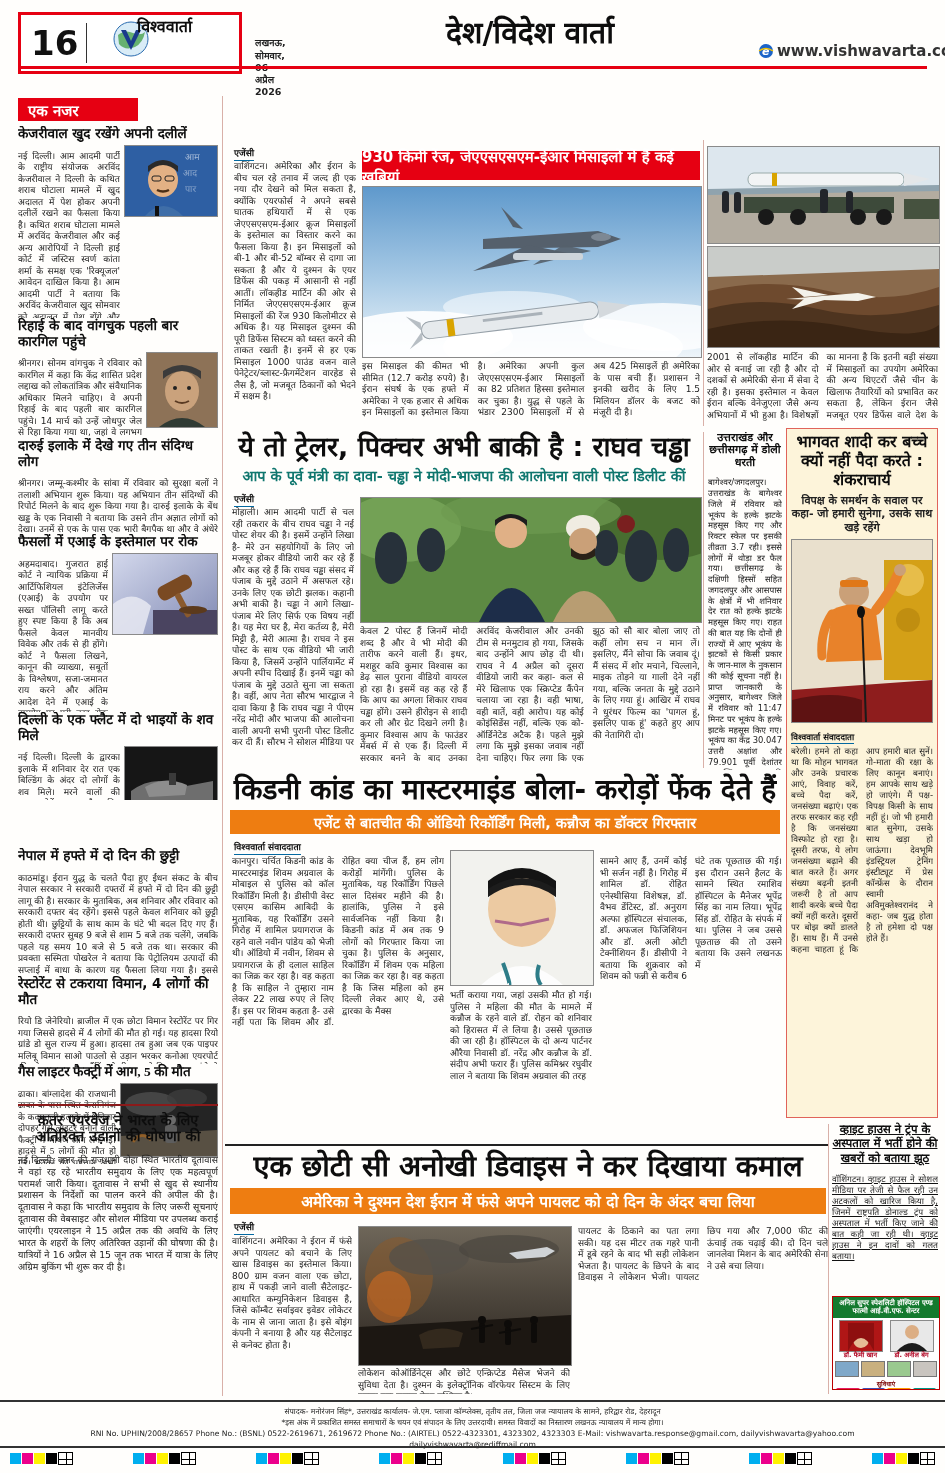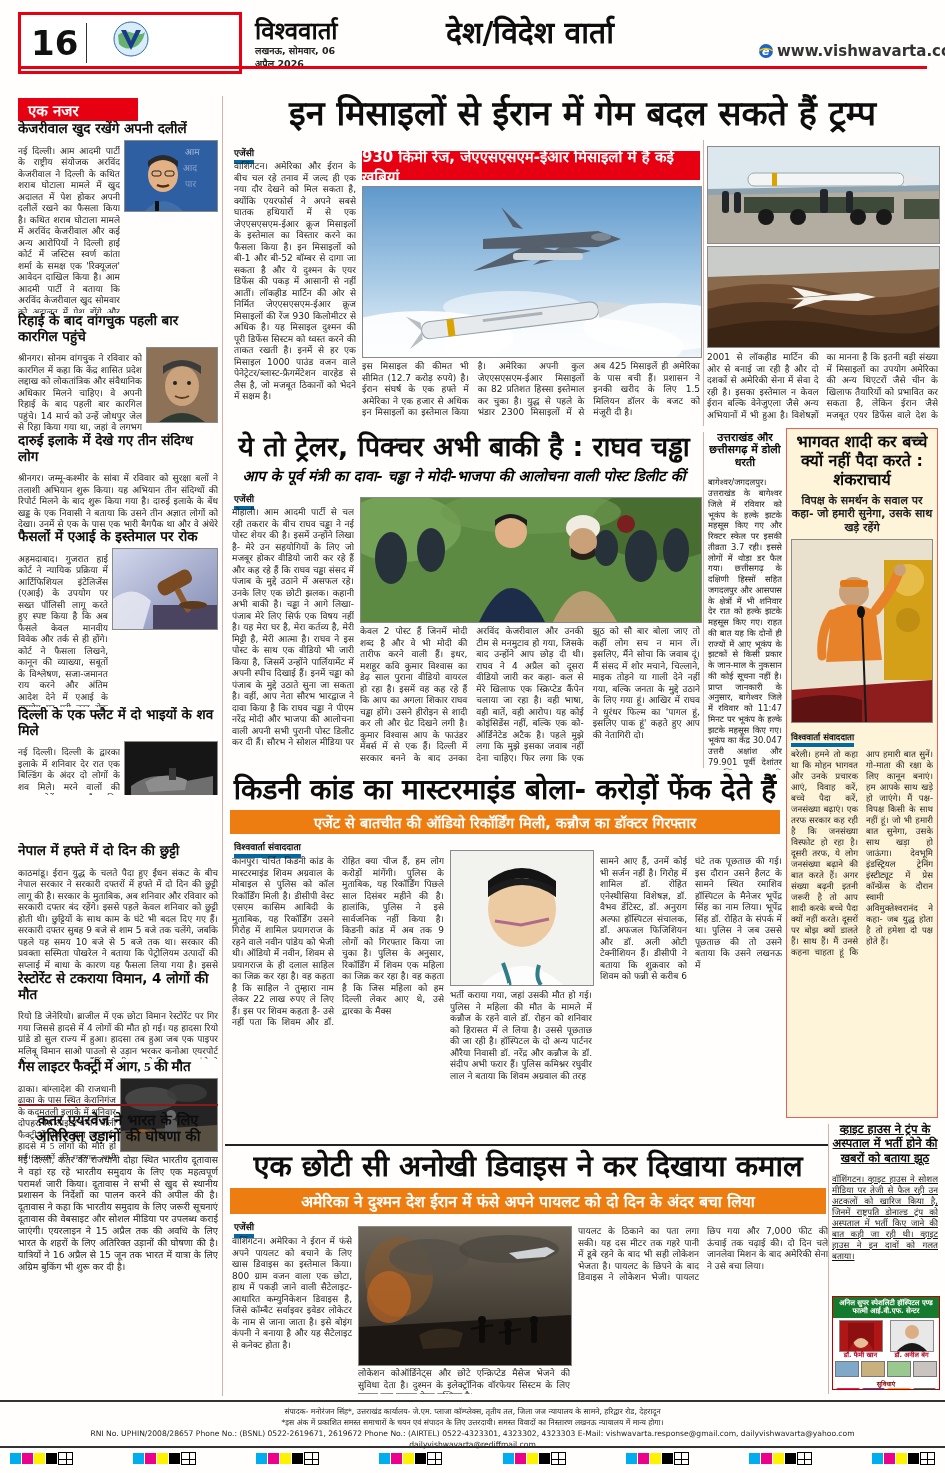--- a/index.html
+++ b/index.html
@@ -6,21 +6,21 @@
   .page{position:relative;width:945px;height:1473px;background:#fffefc;overflow:hidden;
         font-family:"DejaVu Sans","Liberation Sans",sans-serif;color:#111;}
   .abs{position:absolute;}
   .bt{font-size:9px;line-height:1.28;text-align:justify;color:#1c1c1c;overflow:hidden;}
   .cols2{column-count:2;column-gap:8px;}
   .cols3{column-count:3;column-gap:9px;}
   .ph{border:1px solid #8a8a8a;overflow:hidden;background:#ddd;line-height:0;}
   .ph svg{display:block;width:100%;height:100%;}
   .hl{font-weight:bold;color:#0d0d0d;line-height:1.12;margin:0;}
   .center{text-align:center;}
-  .byline{font-size:9px;font-weight:bold;border-bottom:4px solid #0369a1;display:inline-block;padding-bottom:1px;}
+  .byline{font-size:9px;font-weight:bold;border-bottom:1px solid #0369a1;display:inline-block;padding-bottom:1px;}
   .bar-orange{background:#ee7d11;color:#fff;font-weight:bold;display:flex;align-items:center;justify-content:center;}
   .bar-red{background:#e60012;color:#fff;font-weight:bold;display:flex;align-items:center;justify-content:center;}
   .vline{width:1px;background:#d9b0a8;}
   .hline{background:#222;}
   
   .ln-art{overflow:hidden;}
   .ln-art h3{font-size:13.5px;font-weight:bold;margin:0 0 2px 0;line-height:1.15;color:#0d0d0d;}
   .ln-ph{float:right;margin:1px 0 2px 4px;}
   .onelook-tab{background:#e60012;color:#fff;font-weight:bold;font-size:15px;
                width:110px;height:23px;display:flex;align-items:center;padding-left:10px;}
@@ -51,21 +51,21 @@
     <span style="font-size:34px;font-weight:bold;padding:0 8px 0 10px;color:#111;">16</span>
     <span style="width:1px;height:40px;background:#333;margin-right:6px;"></span>
     <span class="abs" style="left:92px;top:6px;width:36px;height:36px;">
       <svg viewBox="0 0 36 36">
           <circle cx="18" cy="18" r="17" fill="#d9ecf7" stroke="#2b6cb0"></circle>
       <path d="M5 14 Q12 8 20 12 Q28 15 32 11 Q30 22 22 26 Q12 30 6 23 Z" fill="#49a24e" opacity=".8"></path>
       <path d="M8 9 L18 29 L28 9 L23 9 L18 20 L13 9 Z" fill="#1a3a8c"></path>
         </svg>
     </span>
     <span style="margin-left:116px;position:absolute;left:0;top:4px;">
-      <span style="display:block;font-size:24px;font-weight:bold;color:#0d0d0d;line-height:1.05;margin-left:118px;">विश्ववार्ता</span>
+      <span style="display:block;font-size:16px;font-weight:bold;color:#0d0d0d;line-height:1.05;">विश्ववार्ता</span>
       <span style="display:block;font-size:9.5px;font-weight:bold;color:#222;margin-left:118px;">लखनऊ,  सोमवार, 06 अप्रैल 2026</span>
     </span>
   </div>
   <div class="abs hl center" style="left:400px;top:16px;width:260px;font-size:30px;">देश/विदेश वार्ता</div>
   <div class="abs" style="left:758px;top:42px;display:flex;align-items:center;gap:3px;">
     <span style="width:16px;height:16px;display:inline-block;">
       <svg viewBox="0 0 16 16">
           <circle cx="8" cy="8" r="7" fill="#1c64c8"></circle>
       <text x="4" y="12" font-size="11" font-weight="bold" fill="#fff" font-style="italic">e</text>
       <path d="M1 8 Q8 3 15 8" stroke="#f5c400" stroke-width="1.4" fill="none"></path>
@@ -73,21 +73,21 @@
     </span>
     <span style="font-size:15px;font-weight:bold;color:#333;">www.vishwavarta.com</span>
   </div>
   <div class="abs" style="left:18px;top:66px;width:909px;height:3px;background:#e60012;"></div>
 
   <div class="abs vline" style="left:222px;top:96px;height:1300px;"></div>
 
   <div class="abs" style="left:18px;top:98px;width:200px;">
     <div class="onelook-tab">एक नजर</div>
 
-    <div class="ln-art" style="height:192px;">
+    <div class="ln-art" style="height:192px;margin-top:5px;">
       <h3>केजरीवाल खुद रखेंगे अपनी दलीलें</h3>
       <span class="ln-ph ph" style="width:92px;height:70px;">
         <svg viewBox="0 0 92 70">
             <rect width="92" height="70" fill="#2e5fa3"></rect>
         <text x="60" y="14" font-size="9" fill="#ffffff" opacity=".55">आम</text>
         <text x="58" y="30" font-size="9" fill="#ffffff" opacity=".45">आद</text>
         <text x="60" y="46" font-size="9" fill="#ffffff" opacity=".4">पार</text>
         <ellipse cx="38" cy="34" rx="15" ry="17" fill="#e3b184"></ellipse>
         <path d="M23 26 Q38 12 53 26 L53 20 Q38 8 23 20 Z" fill="#2a2a2a"></path>
         <rect x="27" y="30" width="9" height="5" rx="2" fill="none" stroke="#222"></rect>
@@ -183,21 +183,20 @@
       <p class="bt">ढाका। बांग्लादेश की राजधानी ढाका के पास स्थित केरानिगंज के कदमतली इलाके में शनिवार दोपहर गैस लाइटर बनाने वाली फैक्ट्री में भीषण आग लग गई। हादसे में 5 लोगों की मौत हो गई। मृतकों की पहचान अभी नहीं हो सकी है। फायर सर्विस और सिविल डिफेंस के मुताबिक, आग लगते ही मौके पर अफरा-तफरी मच गई। आग बुझाने के लिए दमकल की 7 यूनिट तैनात की गई। कई घंटों की मशक्कत के बाद आग पर काबू पाया जा सका</p>
     </div>
   </div>
 
   <div class="abs" style="left:18px;top:1104px;width:200px;height:2px;background:#8b1a1a;"></div>
   <div class="abs" style="left:18px;top:1112px;width:200px;height:282px;overflow:hidden;">
     <h3 class="hl center" style="font-size:14.5px;margin-bottom:4px;">क़तर एयरवेज ने भारत के लिए अतिरिक्त उड़ानों की घोषणा की</h3>
     <p class="bt" style="font-size:9.3px;">नई दिल्ली, कतर की राजधानी दोहा स्थित भारतीय दूतावास ने वहां रह रहे भारतीय समुदाय के लिए एक महत्वपूर्ण परामर्श जारी किया। दूतावास ने सभी से खुद से स्थानीय प्रशासन के निर्देशों का पालन करने की अपील की है। दूतावास ने कहा कि भारतीय समुदाय के लिए जरूरी सूचनाएं दूतावास की वेबसाइट और सोशल मीडिया पर उपलब्ध कराई जाएंगी। एयरलाइन ने 15 अप्रैल तक की अवधि के लिए भारत के शहरों के लिए अतिरिक्त उड़ानों की घोषणा की है। यात्रियों ने 16 अप्रैल से 15 जून तक भारत में यात्रा के लिए अग्रिम बुकिंग भी शुरू कर दी है।</p>
   </div>
 
-  <h1 class="abs hl center" style="left:230px;top:94px;width:705px;font-size:34px;">इन मिसाइलों से ईरान में गेम बदल सकते हैं ट्रम्प</h1>
 
   <span class="abs byline" style="left:234px;top:146px;">एजेंसी</span>
   <div class="abs bt" style="left:234px;top:161px;width:122px;height:264px;">वाशिंगटन। अमेरिका और ईरान के बीच चल रहे तनाव में जल्द ही एक नया दौर देखने को मिल सकता है, क्योंकि एयरफोर्स ने अपने सबसे घातक हथियारों में से एक जेएएसएसएम-ईआर क्रूज मिसाइलों के इस्तेमाल का विस्तार करने का फैसला किया है। इन मिसाइलों को बी-1 और बी-52 बॉम्बर से दागा जा सकता है और ये दुश्मन के एयर डिफेंस की पकड़ में आसानी से नहीं आतीं। लॉकहीड मार्टिन की ओर से निर्मित जेएएसएसएम-ईआर क्रूज मिसाइलों की रेंज 930 किलोमीटर से अधिक है। यह मिसाइल दुश्मन की पूरी डिफेंस सिस्टम को ध्वस्त करने की ताकत रखती है। इनमें से हर एक मिसाइल 1000 पाउंड वजन वाले पेनेट्रेटर/ब्लास्ट-फ्रैगमेंटेशन वारहेड से लैस है, जो मजबूत ठिकानों को भेदने में सक्षम है।</div>
 
   <div class="abs bar-red" style="left:362px;top:151px;width:338px;height:29px;font-size:15px;">930 किमी रेंज, जेएएसएसएम-ईआर मिसाइलों में हैं कई खूबियां</div>
 
   <div class="abs ph" style="left:362px;top:186px;width:338px;height:170px;">
     <svg viewBox="0 0 338 170" preserveAspectRatio="none">
       <defs>
           <linearGradient id="sky" x1="0" y1="0" x2="0" y2="1">
@@ -268,21 +267,21 @@
       <g fill="#f4f2ea">
           <polygon points="78,52 150,46 168,50 150,54"></polygon>
       <polygon points="96,50 84,40 120,48"></polygon>
           <polygon points="96,52 84,62 120,52"></polygon>
         </g>
     </svg>
   </div>
   <div class="abs bt cols2" style="left:707px;top:352px;width:231px;height:74px;">2001 से लॉकहीड मार्टिन की ओर से बनाई जा रही है और दो दशकों से अमेरिकी सेना में सेवा दे रही है। इसका इस्तेमाल न केवल ईरान बल्कि वेनेजुएला जैसे अन्य अभियानों में भी हुआ है। विशेषज्ञों का मानना है कि इतनी बड़ी संख्या में मिसाइलों का उपयोग अमेरिका की अन्य थिएटरों जैसे चीन के खिलाफ तैयारियों को प्रभावित कर सकता है, लेकिन ईरान जैसे मजबूत एयर डिफेंस वाले देश के खिलाफ यह अत्यंत प्रभावी साबित हो रही है।</div>
 
   <h2 class="abs hl center" style="left:228px;top:432px;width:472px;font-size:27px;">ये तो ट्रेलर, पिक्चर अभी बाकी है : राघव चड्ढा</h2>
-  <div class="abs hl center" style="left:228px;top:468px;width:472px;font-size:14.5px;color:#000000;font-style:italic;">आप के पूर्व मंत्री का दावा- चड्ढा ने मोदी-भाजपा की आलोचना वाली पोस्ट डिलीट कीं</div>
+  <div class="abs hl center" style="left:228px;top:468px;width:472px;font-size:14.5px;color:#0f766e;">आप के पूर्व मंत्री का दावा- चड्ढा ने मोदी-भाजपा की आलोचना वाली पोस्ट डिलीट कीं</div>
   <span class="abs byline" style="left:234px;top:492px;">एजेंसी</span>
   <div class="abs bt" style="left:232px;top:507px;width:122px;height:238px;">मोहाली। आम आदमी पार्टी से चल रही तकरार के बीच राघव चड्ढा ने नई पोस्ट शेयर की है। इसमें उन्होंने लिखा है- मेरे उन सहयोगियों के लिए जो मजबूर होकर वीडियो जारी कर रहे हैं और कह रहे हैं कि राघव चड्ढा संसद में पंजाब के मुद्दे उठाने में असफल रहे। उनके लिए एक छोटी झलक। कहानी अभी बाकी है। चड्ढा ने आगे लिखा- पंजाब मेरे लिए सिर्फ एक विषय नहीं है। यह मेरा घर है, मेरा कर्तव्य है, मेरी मिट्टी है, मेरी आत्मा है। राघव ने इस पोस्ट के साथ एक वीडियो भी जारी किया है, जिसमें उन्होंने पार्लियामेंट में अपनी स्पीच दिखाई हैं। इनमें चड्ढा को पंजाब के मुद्दे उठाते सुना जा सकता है। वहीं, आप नेता सौरभ भारद्वाज ने दावा किया है कि राघव चड्ढा ने पीएम नरेंद्र मोदी और भाजपा की आलोचना वाली अपनी सभी पुरानी पोस्ट डिलीट कर दी हैं। सौरभ ने सोशल मीडिया पर लिखा कि कुछ लोगों के सुझाव पर मैंने राघव की टाइमलाइन में बीजेपी और मोदी सर्च किया। कोई आलोचनात्मक पोस्ट नहीं मिली। इसका मतलब है कि उन्होंने अपनी सभी पुरानी आलोचनात्मक पोस्ट हटा दी हैं। अब</div>
   <div class="abs ph" style="left:360px;top:497px;width:340px;height:124px;">
     <svg viewBox="0 0 340 124" preserveAspectRatio="none">
       <rect width="340" height="124" fill="#5d8a43"></rect>
       <ellipse cx="40" cy="30" rx="60" ry="34" fill="#79a65a" opacity=".8"></ellipse>
       <ellipse cx="300" cy="26" rx="70" ry="36" fill="#46692f" opacity=".9"></ellipse>
       <ellipse cx="170" cy="14" rx="90" ry="22" fill="#6d9a50" opacity=".7"></ellipse>
       <g fill="#27313a">
           <ellipse cx="30" cy="60" rx="16" ry="26"></ellipse>

